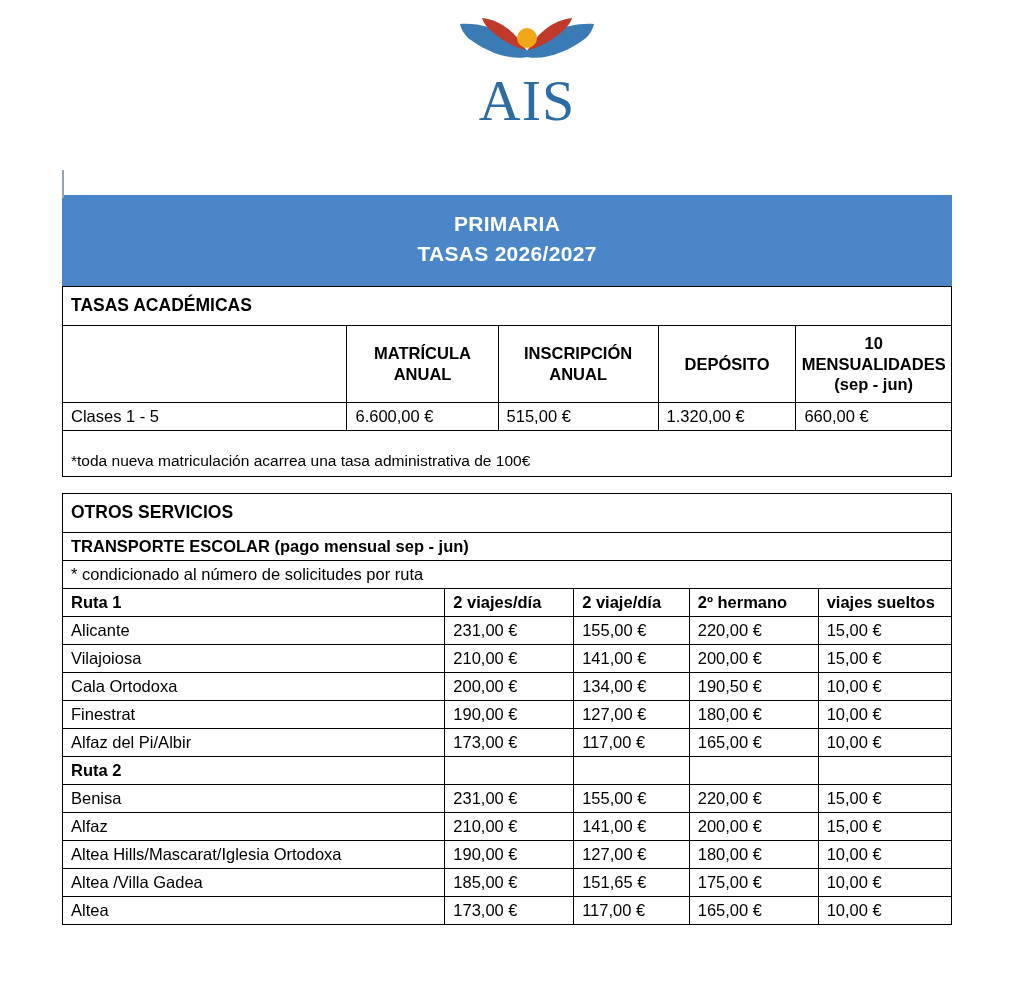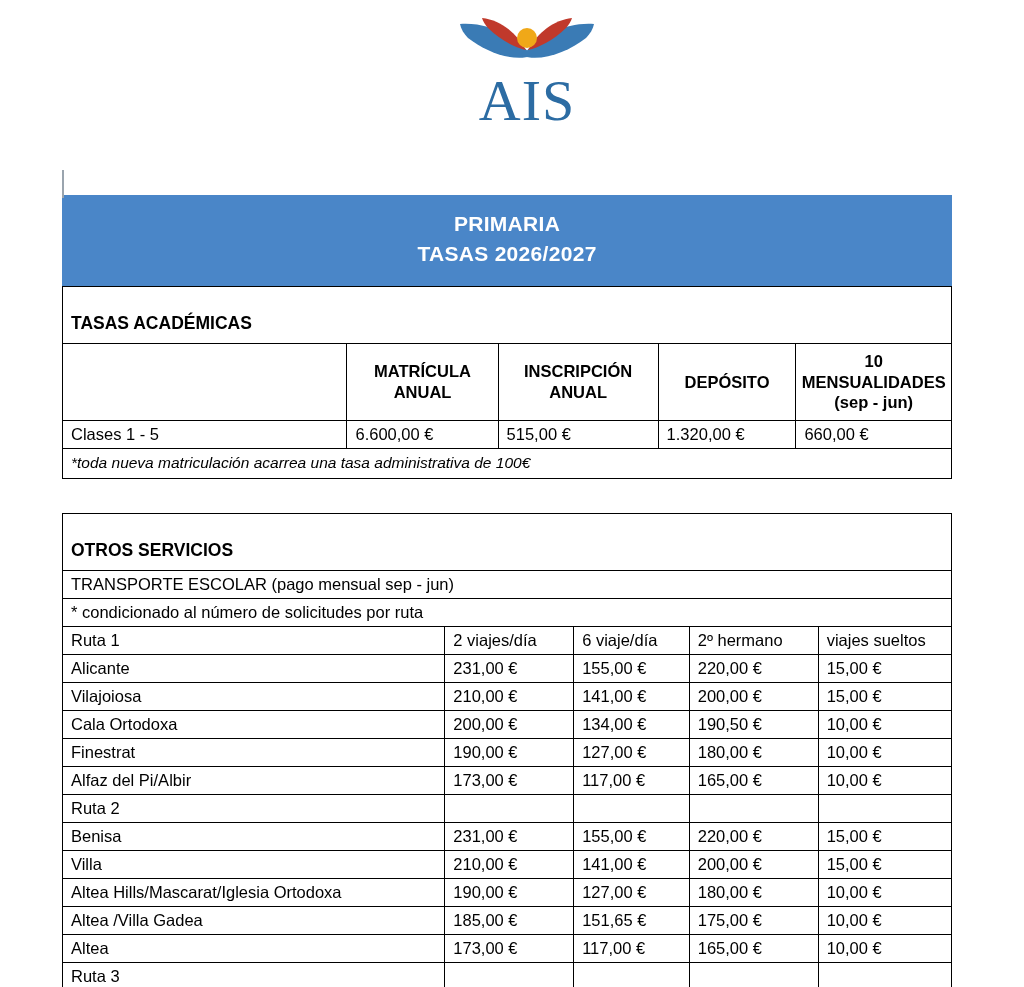--- a/index.html
+++ b/index.html
@@ -73,41 +73,40 @@
   td, th {
     border: 1px solid #000000;
     padding: 4px 8px;
     font-size: 16.5px;
     vertical-align: middle;
     background: #ffffff;
   }
   .sec-title td {
     font-weight: bold;
     font-size: 17.5px;
-    padding: 26px 8px 9px 8px;
+    padding: 8px 8px 9px 8px;
   }
   .hdr td {
     text-align: center;
     font-weight: bold;
     line-height: 1.25;
     padding: 7px 4px;
   }
   .num {
     text-align: left;
   }
   .note td {
     font-size: 15.5px;
-    padding: 5px 8px 6px 8px;
-    font-style: italic;
+    padding: 21px 8px 6px 8px;
   }
   .bold td {
-    font-weight: normal;
+    font-weight: bold;
   }
   .tbl-academicas { margin-top: 0; }
-  .tbl-servicios { margin-top: 34px; }
+  .tbl-servicios { margin-top: 16px; }
 </style>
 </head>
 <body>
 
 <div class="page">
 
   <div class="logo-wrap">
     <svg class="logo" viewBox="0 0 170 130">
 
       <path d="M10 12 C36 10, 64 22, 82 44 C62 50, 36 40, 18 26 C14 22, 11 17, 10 12 Z" transform="translate(8,2)" fill="#3a7bb5"></path>
@@ -185,21 +184,21 @@
         <tr class="bold">
           <td colspan="5">TRANSPORTE ESCOLAR (pago mensual sep - jun)</td>
         </tr>
         <tr>
           <td colspan="5">* condicionado al número de solicitudes por ruta</td>
         </tr>
 
         <tr class="bold">
           <td>Ruta 1</td>
           <td class="num">2 viajes/día</td>
-          <td class="num">6 viaje/día</td>
+          <td class="num">2 viaje/día</td>
           <td class="num">2º hermano</td>
           <td class="num">viajes sueltos</td>
         </tr>
         <tr>
           <td>Alicante</td>
           <td class="num">231,00 €</td>
           <td class="num">155,00 €</td>
           <td class="num">220,00 €</td>
           <td class="num">15,00 €</td>
         </tr>
@@ -240,21 +239,21 @@
           <td></td>
         </tr>
         <tr>
           <td>Benisa</td>
           <td class="num">231,00 €</td>
           <td class="num">155,00 €</td>
           <td class="num">220,00 €</td>
           <td class="num">15,00 €</td>
         </tr>
         <tr>
-          <td>Villa</td>
+          <td>Alfaz</td>
           <td class="num">210,00 €</td>
           <td class="num">141,00 €</td>
           <td class="num">200,00 €</td>
           <td class="num">15,00 €</td>
         </tr>
         <tr>
           <td>Altea Hills/Mascarat/Iglesia Ortodoxa</td>
           <td class="num">190,00 €</td>
           <td class="num">127,00 €</td>
           <td class="num">180,00 €</td>
@@ -268,24 +267,17 @@
           <td class="num">10,00 €</td>
         </tr>
         <tr>
           <td>Altea</td>
           <td class="num">173,00 €</td>
           <td class="num">117,00 €</td>
           <td class="num">165,00 €</td>
           <td class="num">10,00 €</td>
         </tr>
 
-        <tr class="bold">
-          <td>Ruta 3</td>
-          <td></td>
-          <td></td>
-          <td></td>
-          <td></td>
-        </tr>
       </tbody>
     </table>
 
   </div>
 </div>
 
 </body></html>

